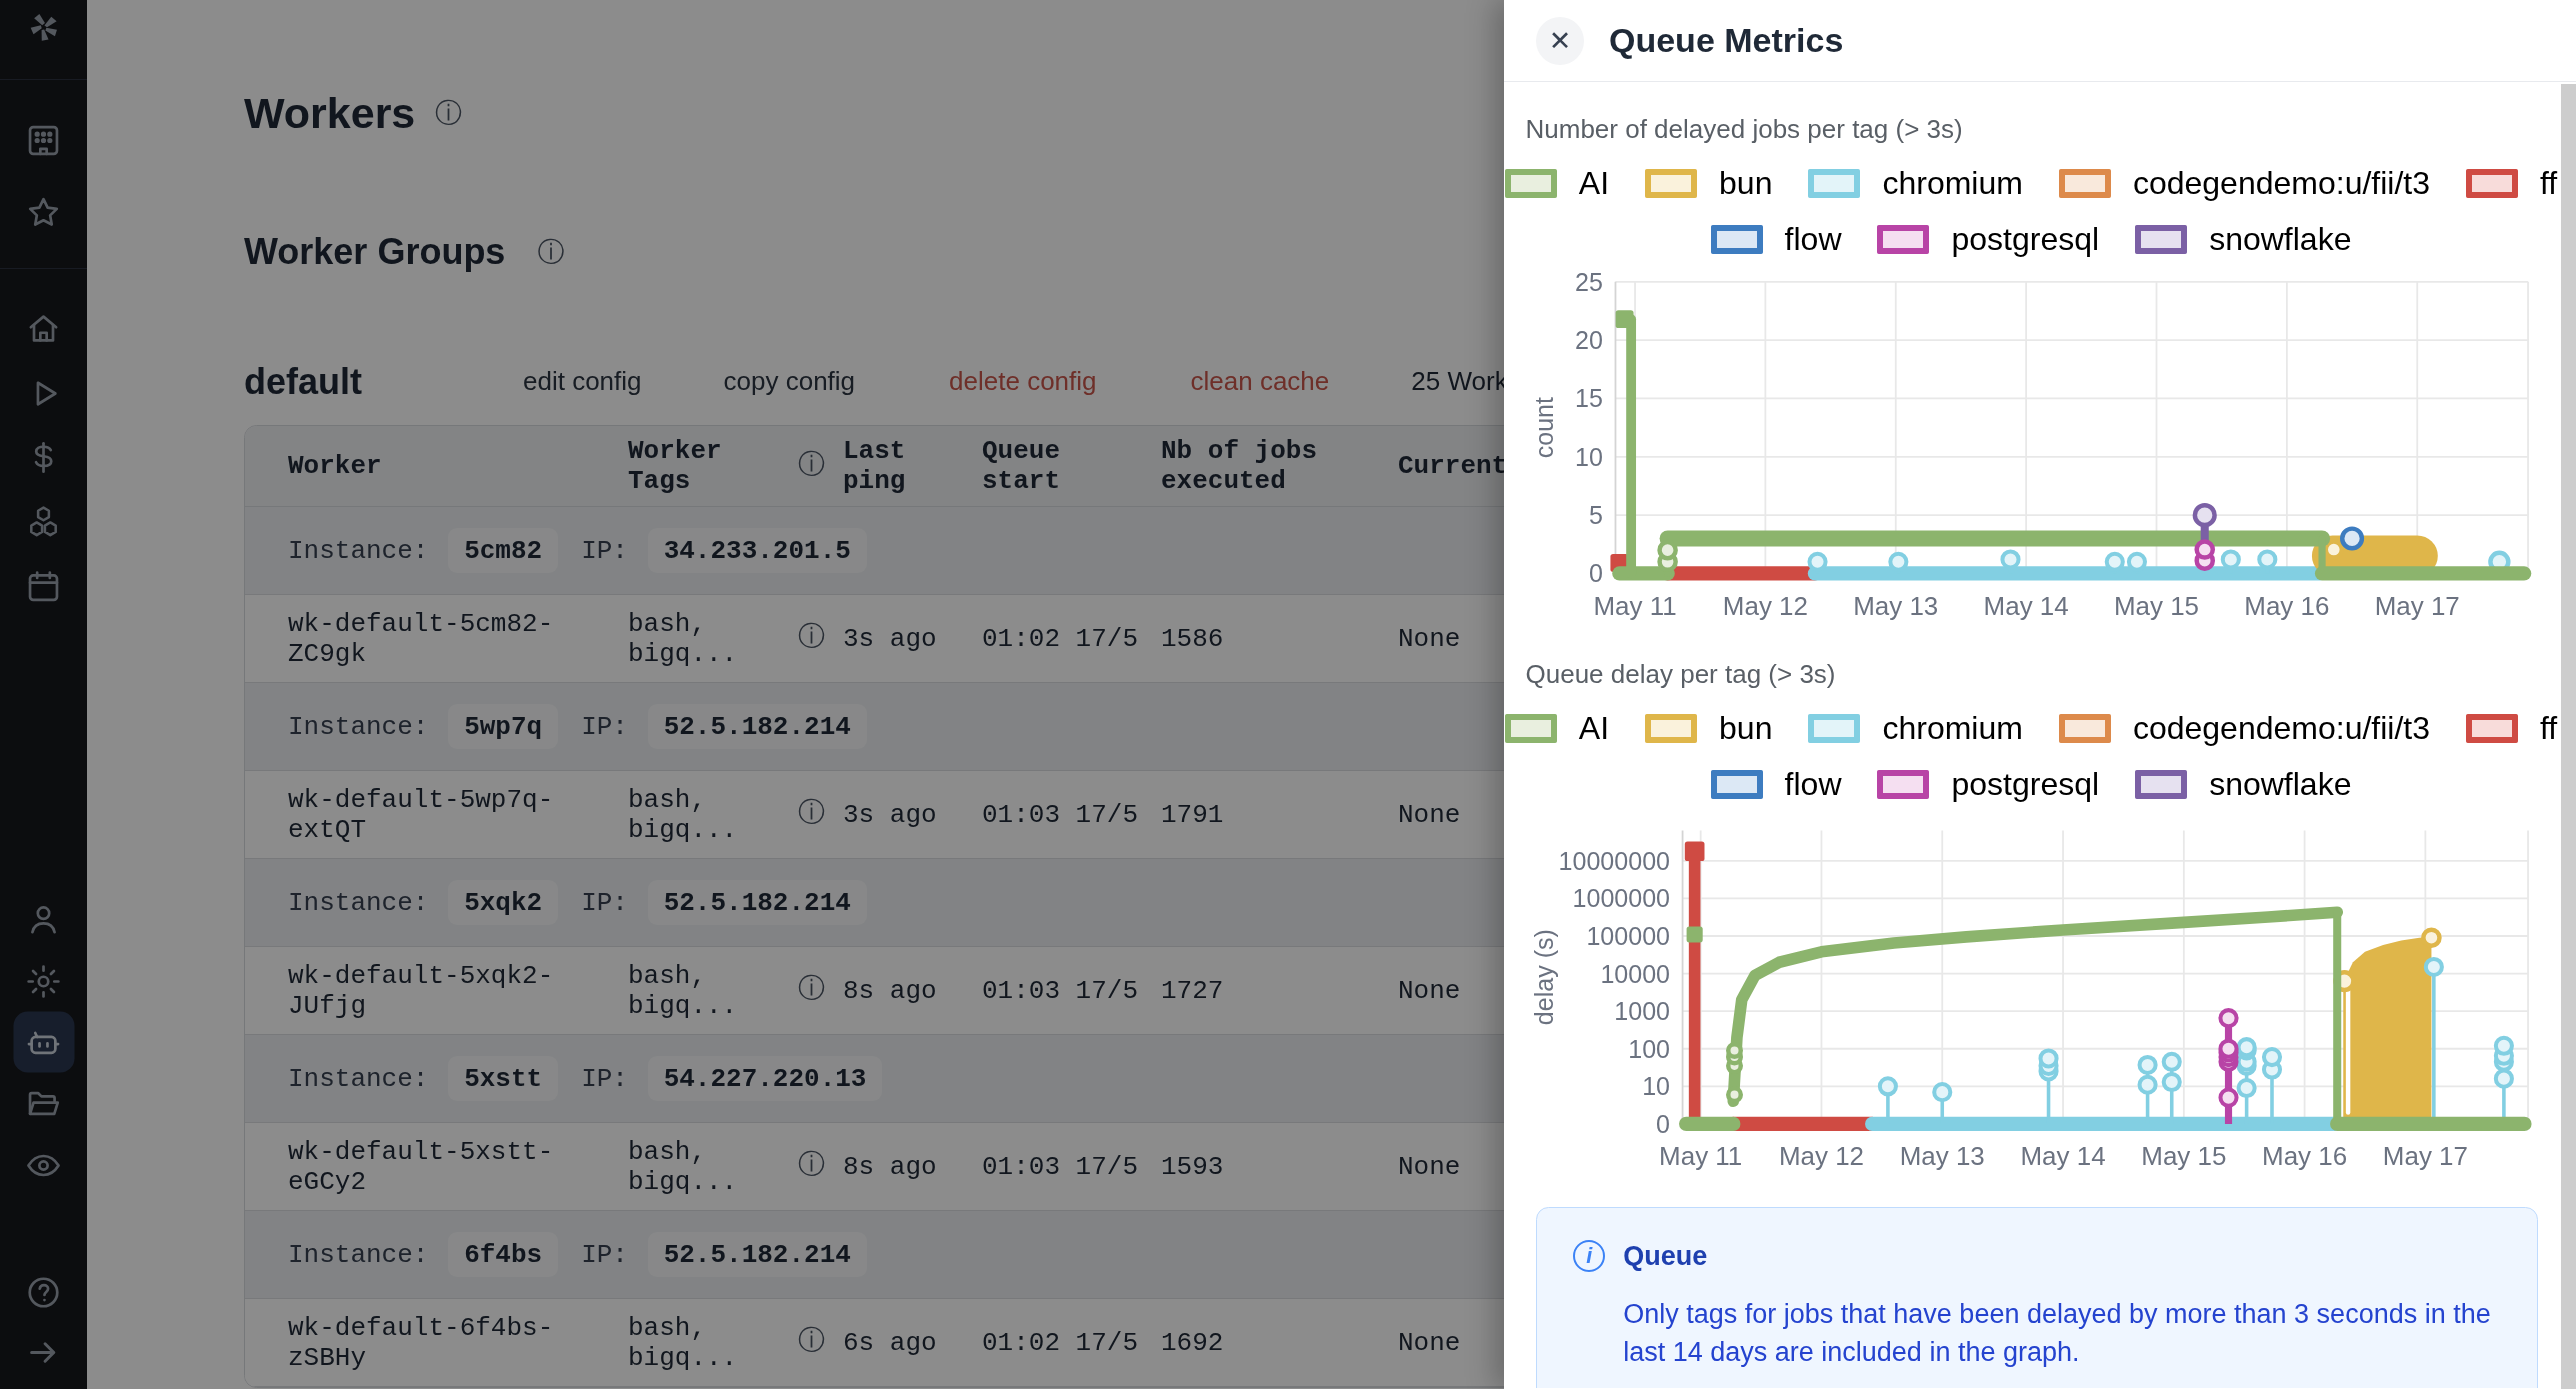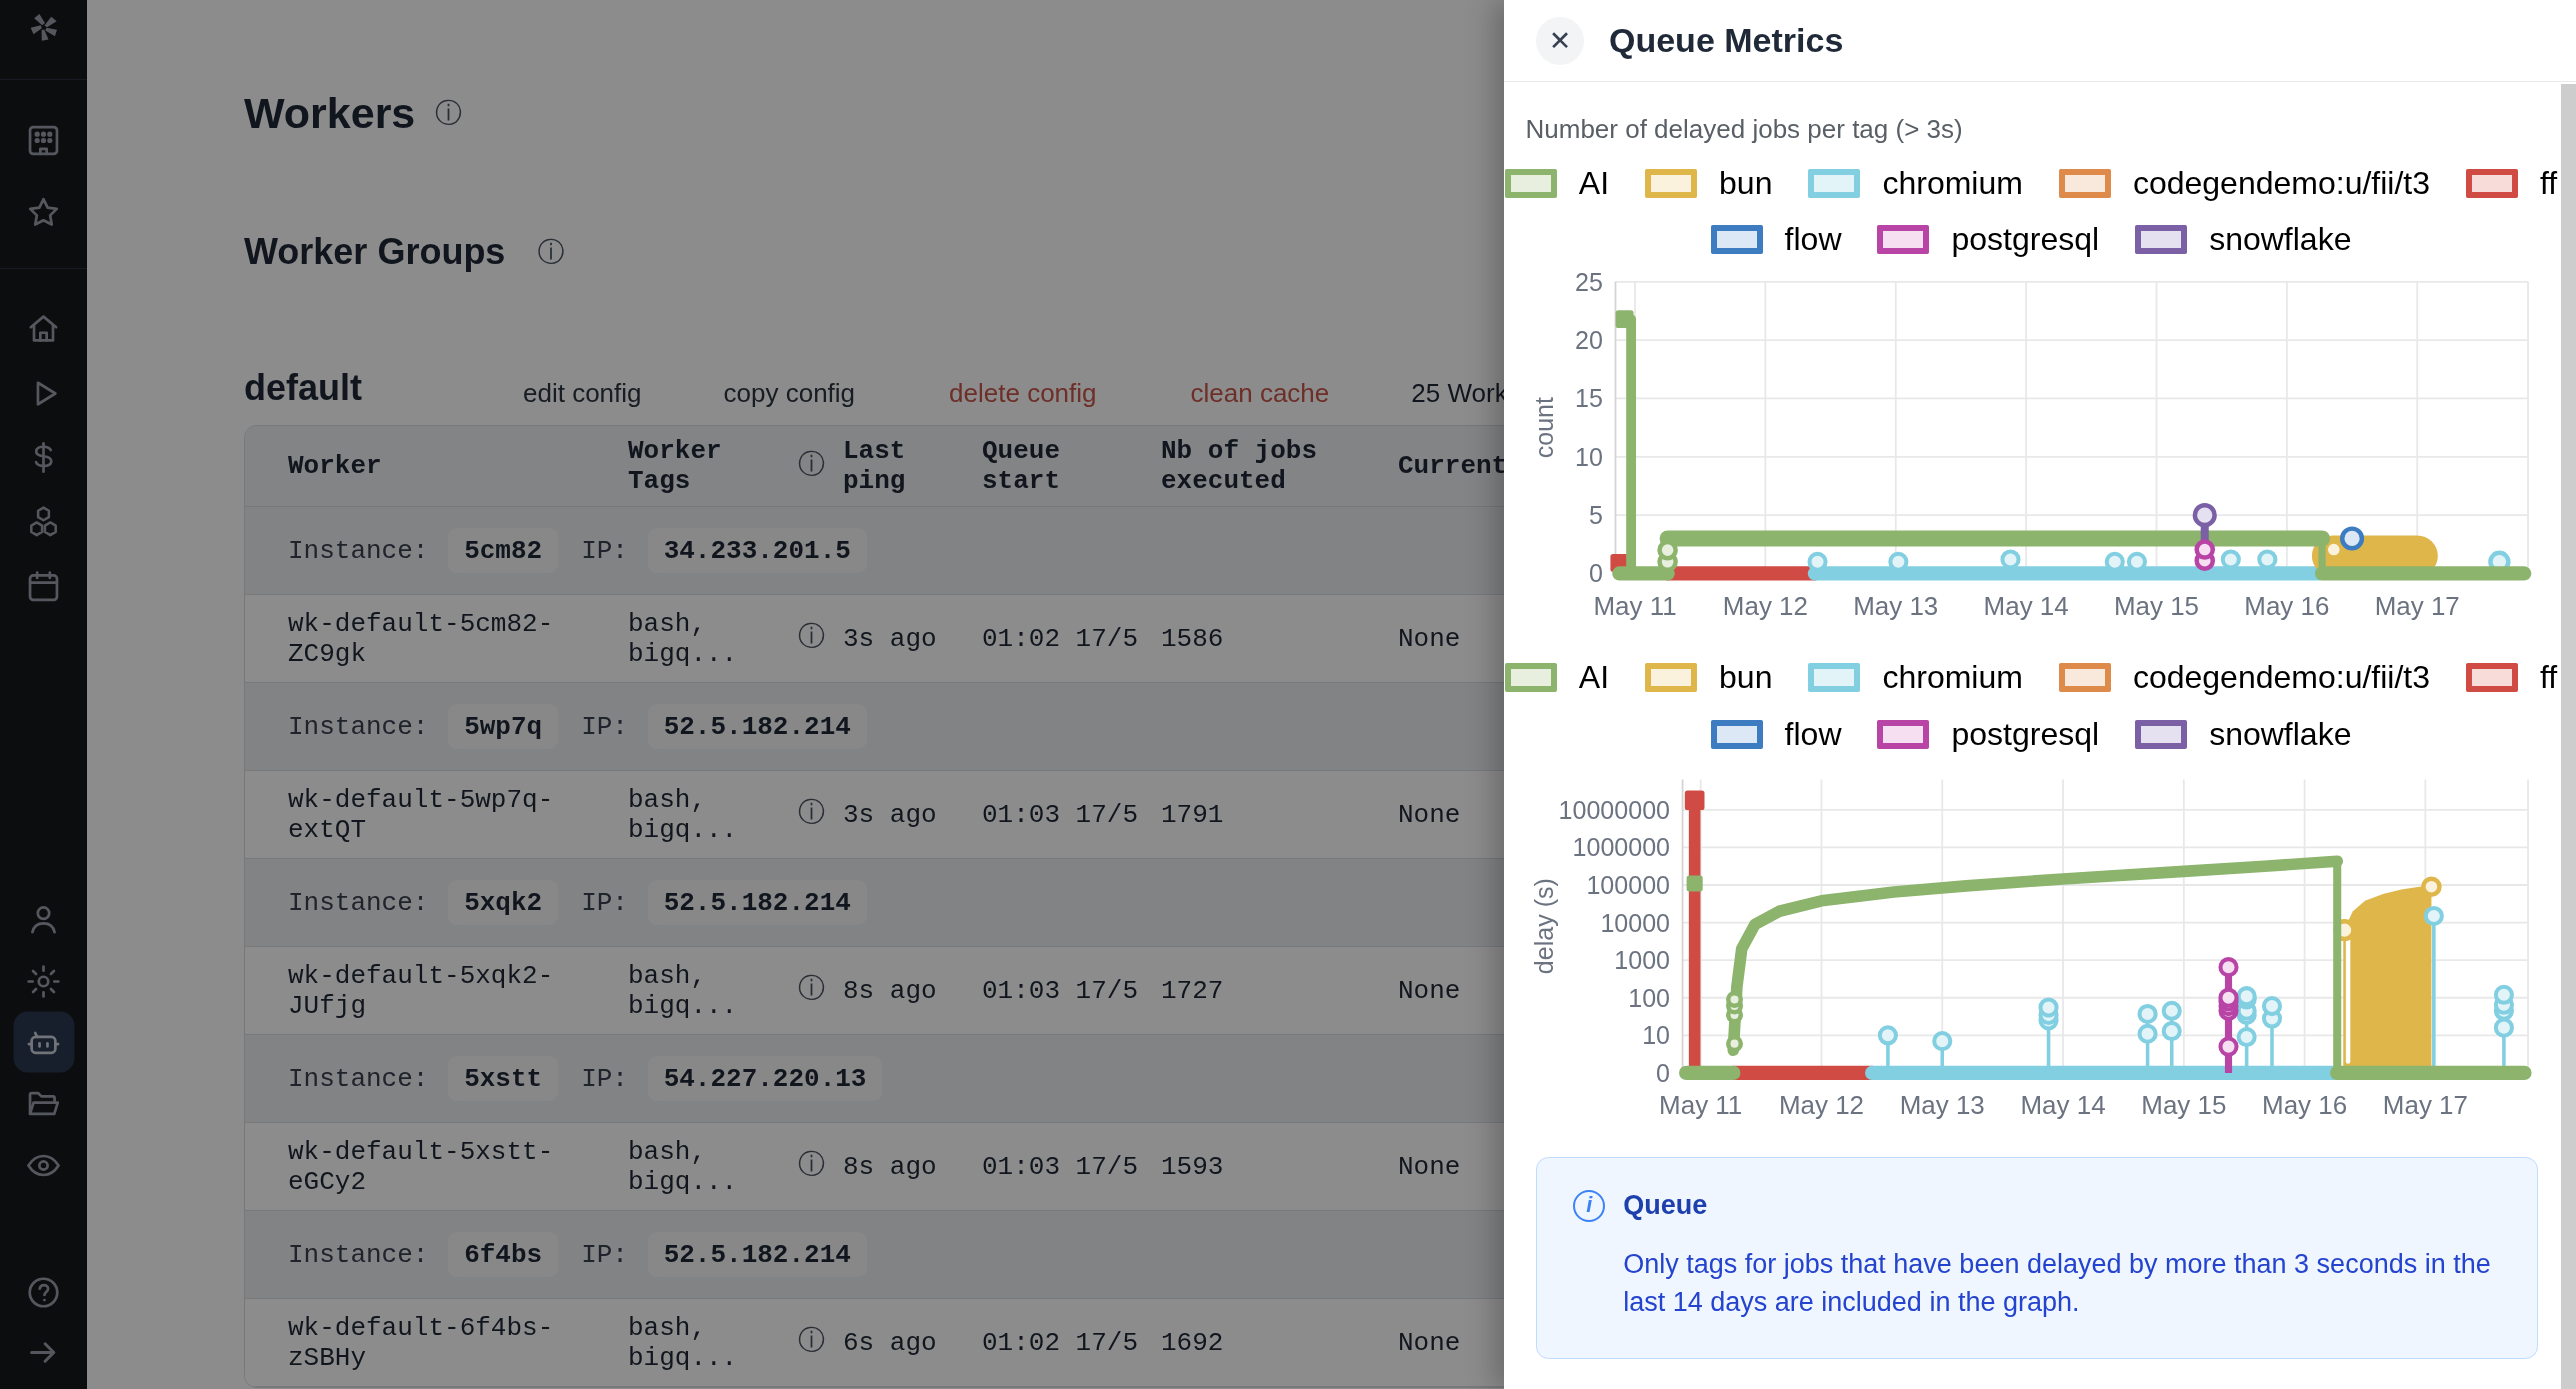--- a/index.html
+++ b/index.html
@@ -18,21 +18,21 @@
     width:61px; height:61px; background:#2b3850; border-radius:14.3px; z-index:0; }
 
   
   .main { position:absolute; left:87px; top:0; right:0; bottom:0; background:#fff; }
   .h1 { position:absolute; left:157px; top:89px; font-size:43px; font-weight:bold; color:#1f2937;
         display:flex; align-items:center; gap:19.7px; }
   .h2 { position:absolute; left:157px; top:231px; font-size:36px; font-weight:bold; color:#1f2937;
         display:flex; align-items:center; gap:32px; }
   .info-glyph { font-size:27px; color:#4b5563; font-weight:normal; line-height:1; }
   .group-row { position:absolute; left:157px; top:354px; height:55px; display:flex;
-        align-items:flex-end; }
+        align-items:center; }
   .group-name { font-size:36px; font-weight:bold; margin-right:161px; }
   .txt-btn { font-size:26px; color:#2d3642; margin-right:82px; font-weight:500; cursor:pointer; }
   .txt-btn.danger { color:#c9564b;margin-left:12px; }
   .workers-count { font-size:26px; color:#1f2937; display:flex; align-items:center; gap:12.5px; }
 
   .table { position:absolute; left:157px; top:425px; width:2218px; border:0.9px solid #d7dade;
         border-radius:12.5px; overflow:hidden; background:#fff;font-family:Liberation Mono, monospace; }
   .t-head { display:grid; grid-template-columns:340px 215px 139px 179px 237px 1fr;
         padding-left:43px; height:81px; align-items:center; background:#eef0f3;
         font-size:26px; font-weight:bold; color:#1f2937; border-bottom:0.9px solid #d7dade; }
@@ -470,21 +470,21 @@
             <line x1="889.7714285714284" x2="1115.6285714285714" y1="338" y2="338" stroke="#8cb46d" stroke-width="16" stroke-linecap="round"></line>
             <circle cx="158.28571428571433" cy="324.96" r="9" fill="#e9efdf" stroke="#8cb46d" stroke-width="5"></circle>
             <circle cx="158.28571428571433" cy="311.92" r="9" fill="#e9efdf" stroke="#8cb46d" stroke-width="5"></circle>
             <line x1="758.6285714285711" x2="758.6285714285711" y1="305.4" y2="272.8" stroke="#7b60a5" stroke-width="9" stroke-linecap="round"></line>
             <circle cx="758.6285714285711" cy="272.8" r="11" fill="#e6e1f0" stroke="#7b60a5" stroke-width="5"></circle>
             <line x1="758.6285714285711" x2="758.6285714285711" y1="326.264" y2="310.616" stroke="#b844a6" stroke-width="7" stroke-linecap="round"></line>
             <circle cx="758.6285714285711" cy="323.656" r="9" fill="#f5dff1" stroke="#b844a6" stroke-width="5"></circle>
             <circle cx="758.6285714285711" cy="311.26800000000003" r="9" fill="#f5dff1" stroke="#b844a6" stroke-width="5"></circle>
             <circle cx="923.2857142857141" cy="298.88" r="11" fill="#dce8f5" stroke="#3d7cc0" stroke-width="5"></circle>
           </svg></div>
-      <div class="chart-block" id="chart1" style="margin-top:27px"><div class="legend">
+      <div class="chart-block" id="chart1" style="margin-top:27px"><div class="chart-title">Queue delay per tag (&gt; 3s)</div><div class="legend">
             <div class="legend-item">
               <span class="legend-swatch" style="border-color: rgb(140, 180, 109); background: rgb(233, 239, 223);"></span>
               <span>AI</span>
             </div>
             <div class="legend-item">
               <span class="legend-swatch" style="border-color: rgb(223, 182, 74); background: rgb(250, 242, 220);"></span>
               <span>bun</span>
             </div>
             <div class="legend-item">
               <span class="legend-swatch" style="border-color: rgb(130, 207, 226); background: rgb(227, 244, 249);"></span>

